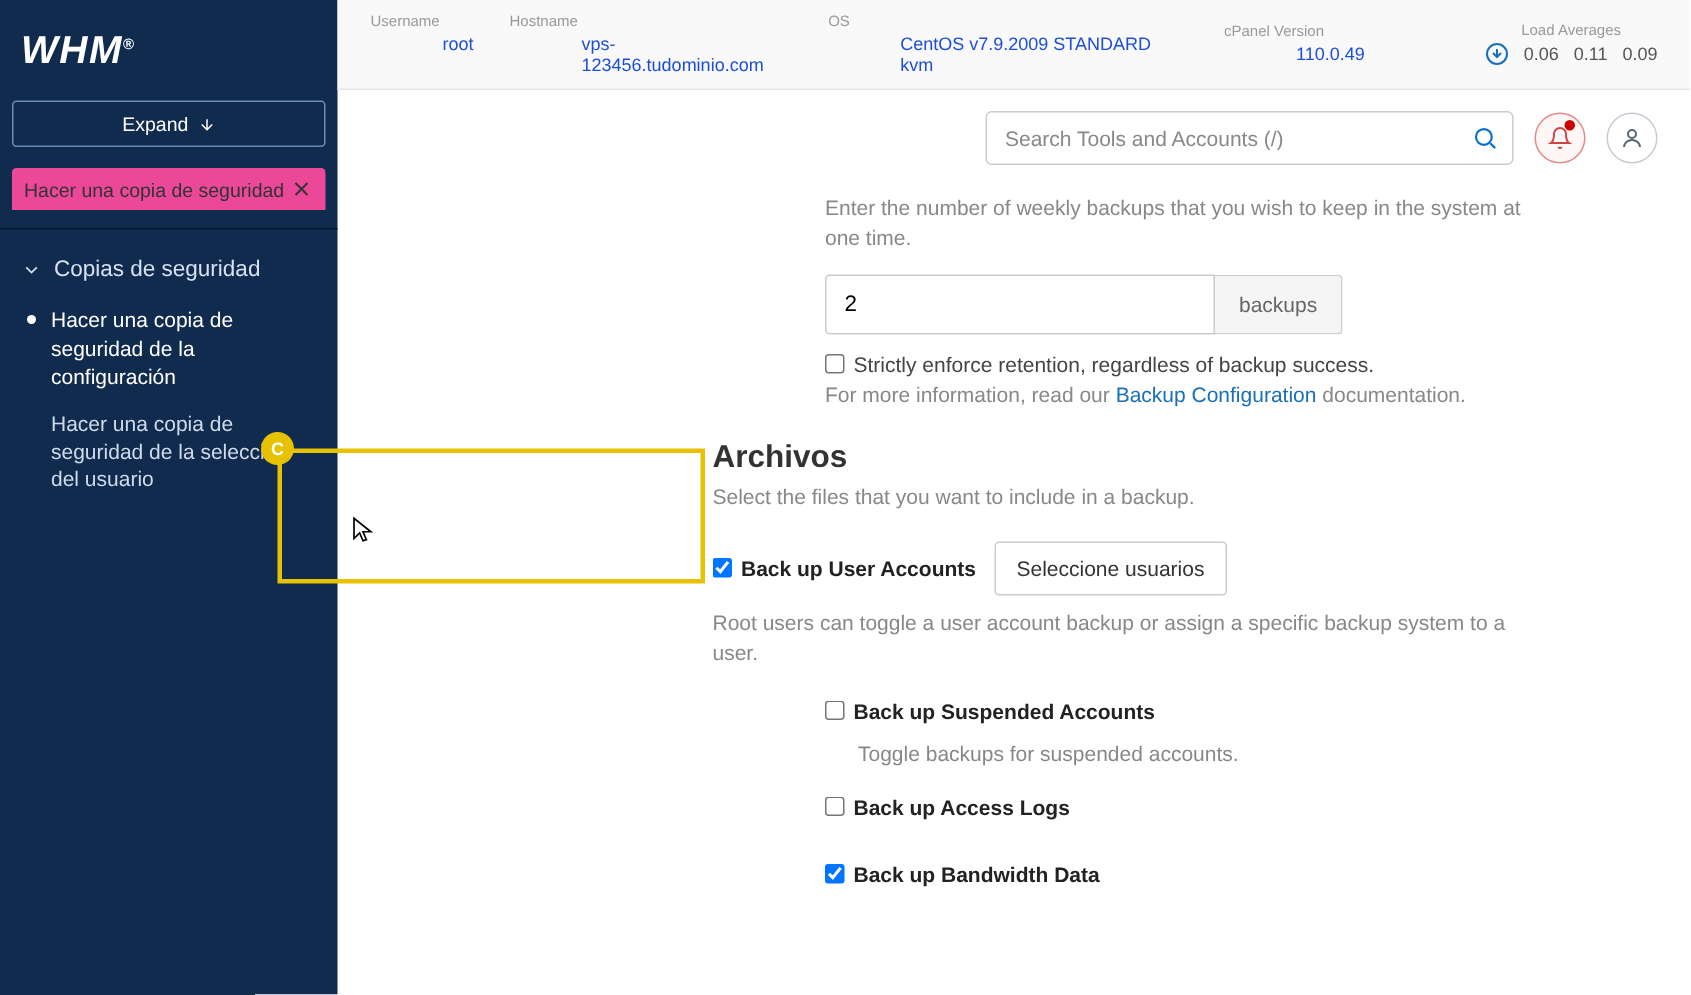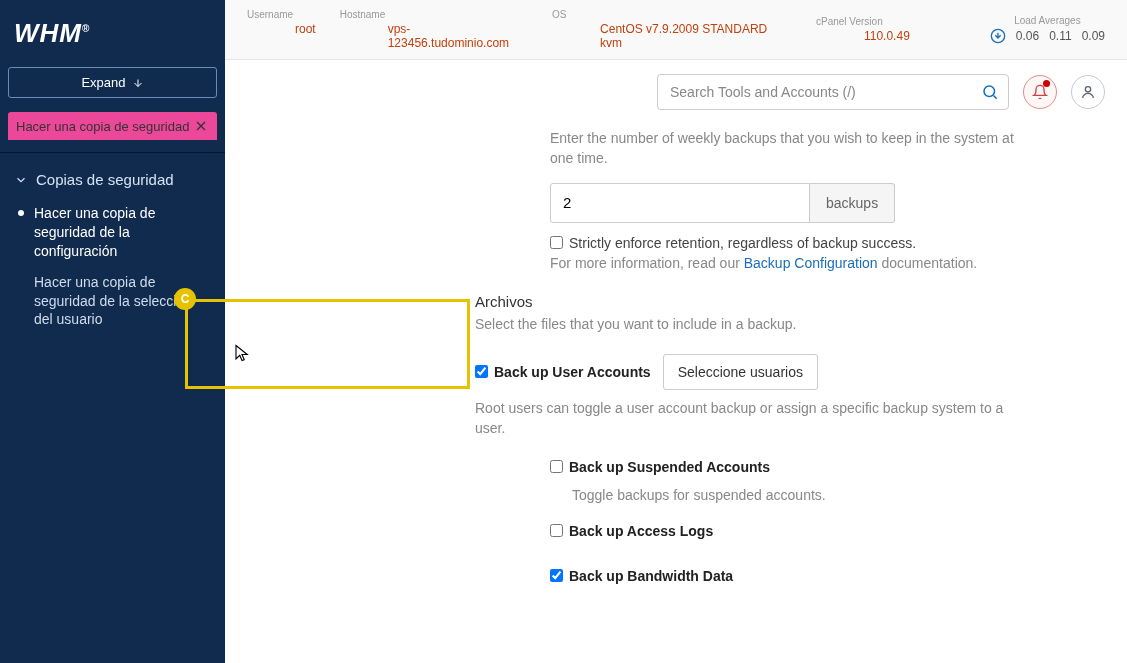--- a/index.html
+++ b/index.html
@@ -20,21 +20,21 @@
   .group-header { display: flex; align-items: center; gap: 8px; color: #d6e2f2; font-size: 15px; cursor: pointer; padding: 4px 2px 10px; }
   .chev { width: 14px; height: 14px; }
   .nav-item { display: flex; align-items: flex-start; gap: 10px; padding: 6px 4px 6px 6px; color: #cfdbeb; font-size: 14px; line-height: 1.35; cursor: pointer; }
   .nav-item.active { color: #fff; }
   .bullet { width: 6px; height: 6px; border-radius: 50%; background: #9fb7d6; margin-top: 6px; flex-shrink: 0; }
   .nav-item.active .bullet { background: #fff; }
   .main { flex: 1; display: flex; flex-direction: column; min-width: 0; }
   .topbar { height: 60px; border-bottom: 1px solid #e6e6e6; display: flex; align-items: center; padding: 0 22px; gap: 40px; color: #666; background: #f9f9fa; }
   .topinfo { display: flex; flex-direction: column; gap: 2px; }
   .topinfo .lbl { font-size: 10px; color: #999; }
-  .topinfo .val { font-size: 12px; color: #c2410c; padding-left: 48px; }
+  .topinfo .val { font-size: 12px; color: #1d4ed8; padding-left: 48px; }
   .topinfo-group { display: flex; gap: 24px; }
   .spacer { flex: 1; }
   .loadavg { text-align: right; }
   .loadavg .vals { display: flex; align-items: center; gap: 10px; font-size: 12px; color: #555; }
   .loadavg .lbl { font-size: 10px; color: #999; text-align: center; margin-bottom: 2px; }
   .searchbar { padding: 14px 22px; display: flex; align-items: center; gap: 14px; justify-content: flex-end; }
   .searchbox { position: relative; width: 352px; }
   .searchbox input { width: 100%; height: 36px; border: 1px solid #ccc; border-radius: 4px; padding: 0 36px 0 12px; font-size: 14px; color: #444; }
   .searchbox input::placeholder { color: #888; }
   .searchbox .sicon { position: absolute; right: 10px; top: 50%; transform: translateY(-50%); width: 18px; height: 18px; color: #0a70cc; }
@@ -47,21 +47,21 @@
   .content-inner { max-width: 470px; margin-left: 75px; }
   .desc { color: #888; font-size: 14px; line-height: 1.45; margin-bottom: 14px; }
   .input-row { display: flex; margin-bottom: 10px; }
   .input-row input { width: 260px; height: 40px; border: 1px solid #ccc; border-radius: 3px 0 0 3px; padding: 0 12px; font-size: 15px; }
   .input-row .suffix { padding: 0 16px; height: 40px; border: 1px solid #ccc; border-left: none; background: #f5f5f5; display: flex; align-items: center; border-radius: 0 3px 3px 0; color: #666; font-size: 14px; }
   .checkbox-line { display: flex; align-items: flex-start; gap: 6px; font-size: 14px; color: #444; line-height: 1.45; }
   .checkbox-line input { margin-top: 3px; }
   .checkbox-line.bold label { font-weight: 700; color: #222; }
   .info-text { color: #888; font-size: 14px; line-height: 1.45; }
   a.link { color: #1a6fb8; text-decoration: none; }
-  .section-h { font-size: 15px; font-weight: 400; color: #333; margin: 20px 0 6px -75px; }
+  .section-h { font-size: 21px; font-weight: 700; color: #333; margin: 20px 0 6px -75px; }
   .section-desc { color: #888; font-size: 14px; margin-bottom: 22px; margin-left: -75px; }
   .user-acct-row { display: flex; align-items: center; gap: 12px; margin-left: -75px; }
   .btn-outline { border: 1px solid #ccc; background: #fff; padding: 9px 14px; font-size: 14px; border-radius: 3px; cursor: pointer; color: #333; }
   .sub-desc { color: #888; font-size: 14px; line-height: 1.45; margin: 8px 0 18px -75px; }
   .indented-checks { margin-left: 0; display: flex; flex-direction: column; gap: 6px; }
   .indented-checks .desc { margin: 2px 0 10px 22px; }
   .highlight-box { position: absolute; border: 3px solid #e6c200; pointer-events: none; }
   .highlight-badge { position: absolute; width: 22px; height: 22px; border-radius: 50%; background: #e6c200; color: #fff; font-size: 12px; font-weight: 700; display: flex; align-items: center; justify-content: center; }
   .cursor-arrow { position: absolute; width: 18px; height: 22px; pointer-events: none; }
   .dl-icon { width: 16px; height: 16px; color: #1a6fb8; }

